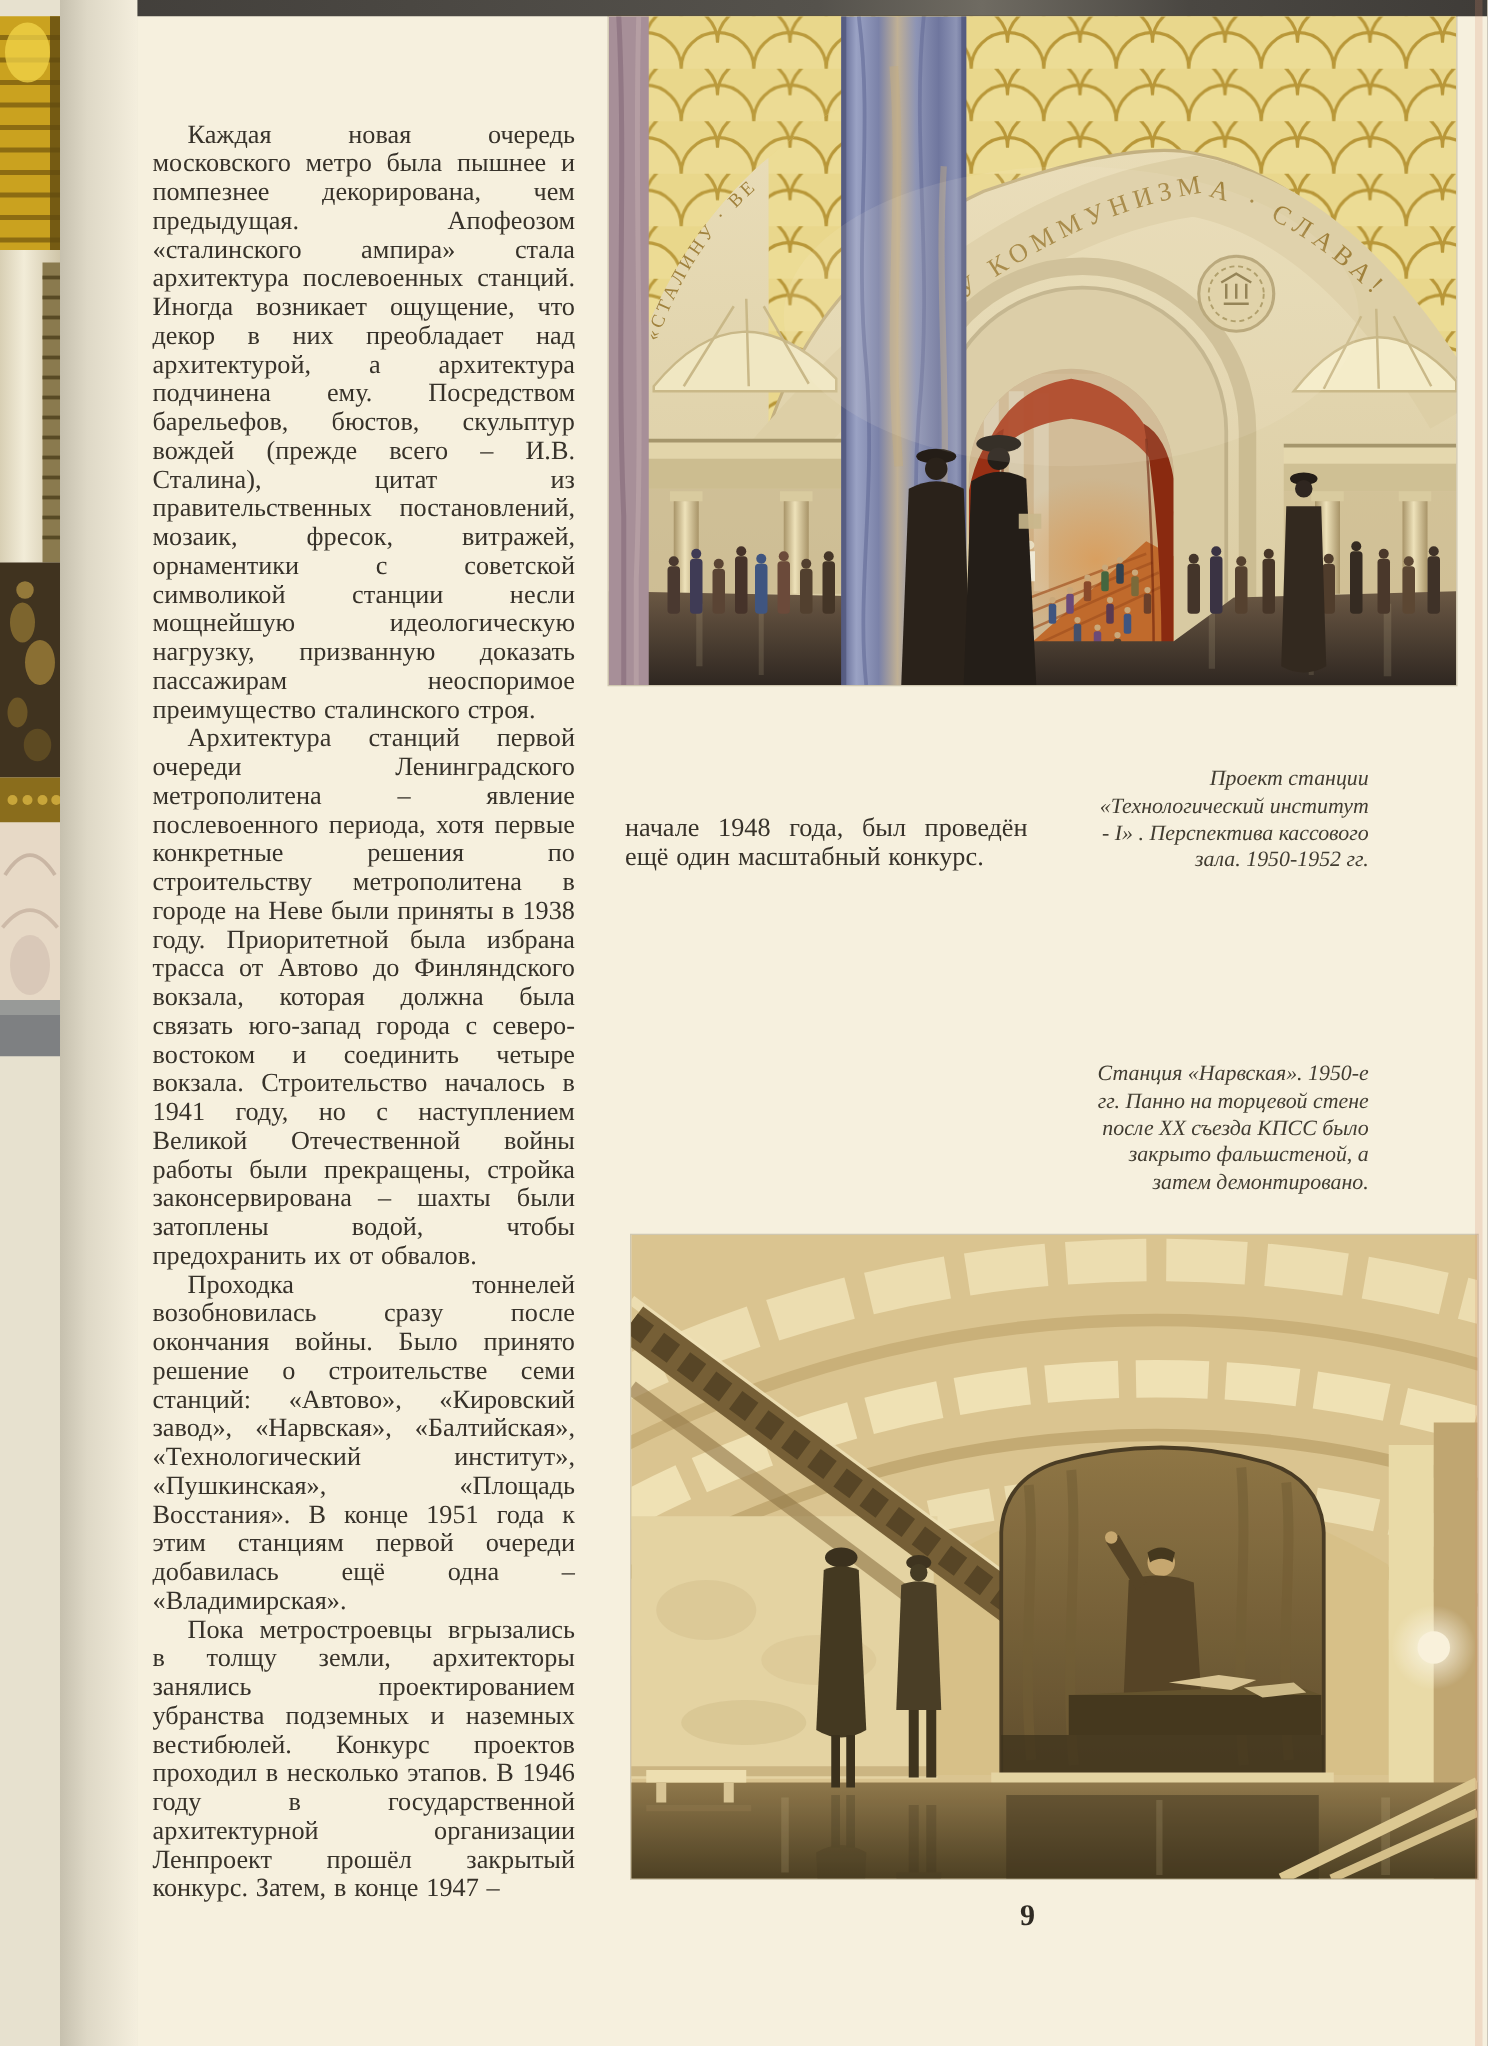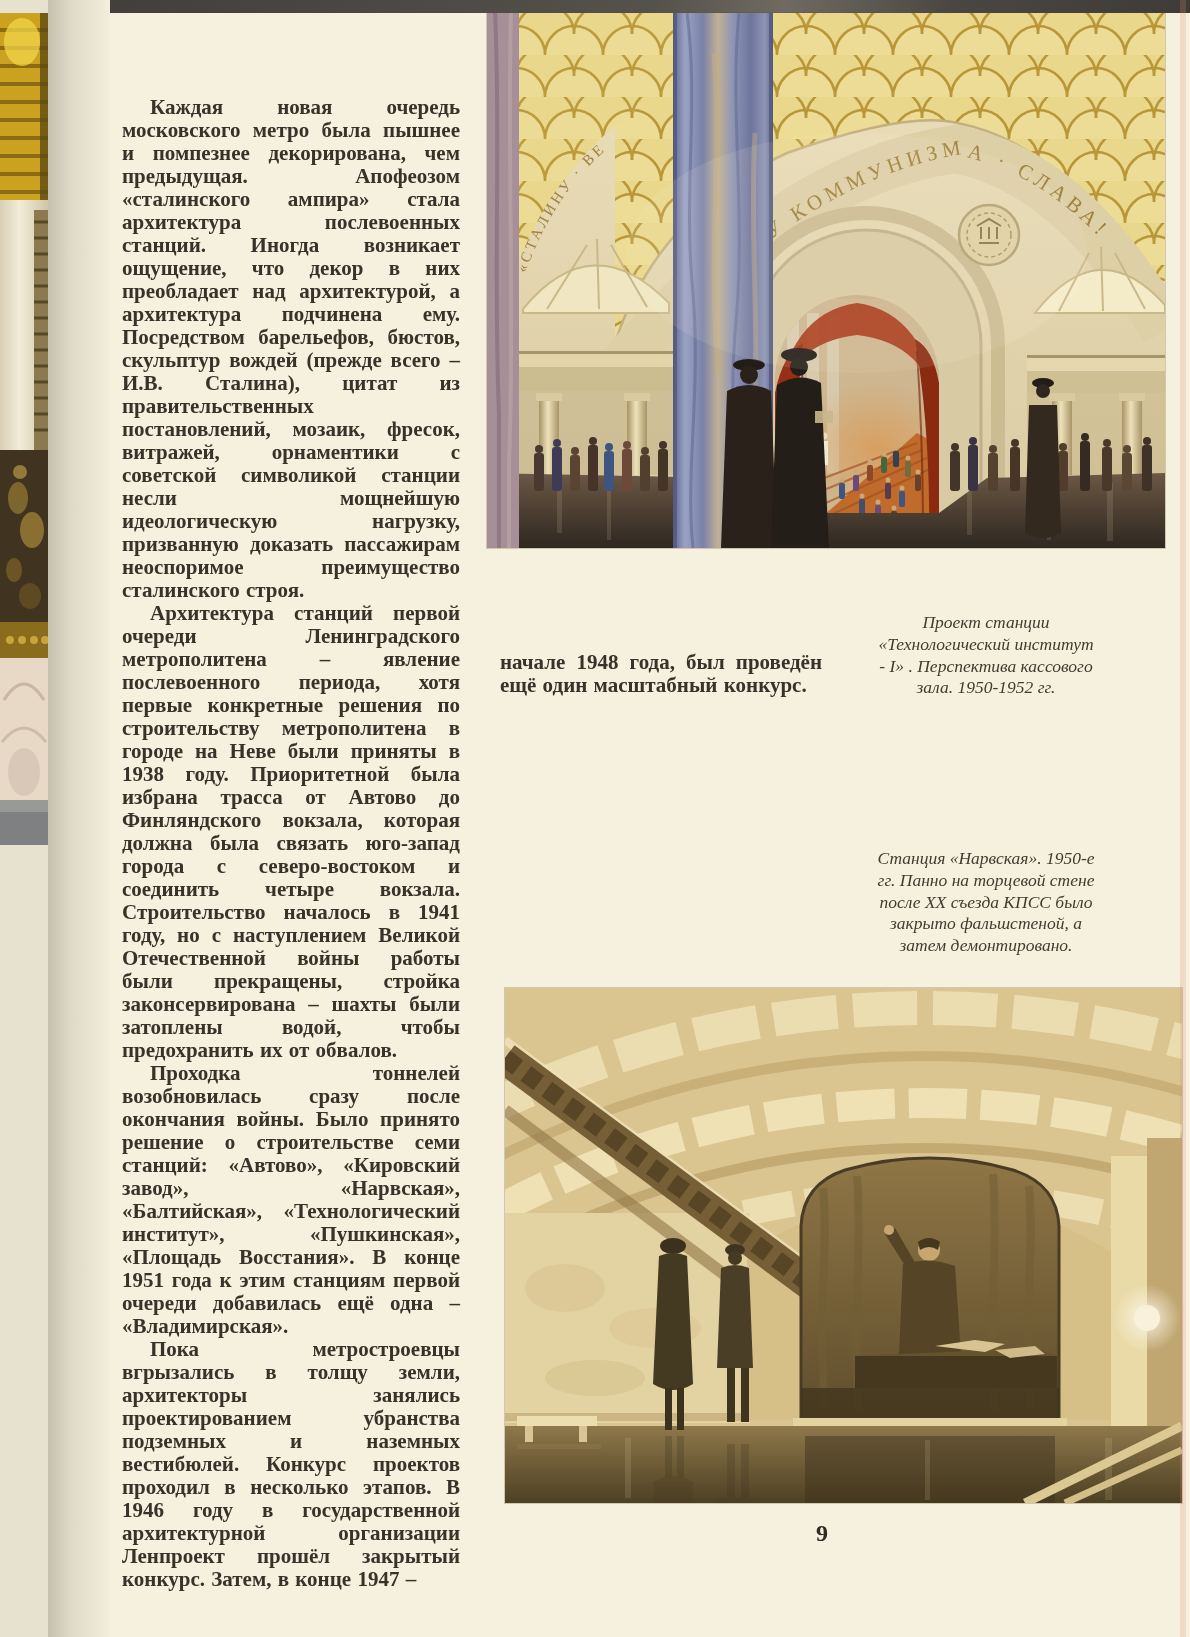--- a/index.html
+++ b/index.html
@@ -8,27 +8,27 @@
   }
   html,body{margin:0;padding:0;background:#a8a49a;}
   .page{position:relative;width:1190px;height:1637px;background:var(--page_bg);
         overflow:hidden;font-family:"Liberation Serif","DejaVu Serif",serif;}
   .scan-bar{position:absolute;left:0;top:0;width:1190px;height:13px;
         background:linear-gradient(90deg,#3f3c38,#55524c 55%,#6f6b62 66%,#4a4742 80%,#3f3c38);}
   .edge-strip{position:absolute;left:0;top:0;}
   .fringe{position:absolute;left:1180px;top:0;width:6px;height:1637px;
         background:rgba(213,139,108,0.22);}
   .col{position:absolute;color:var(--ink);font-size:21px;line-height:23px;
-        text-align:justify;font-weight:bold;}
+        text-align:justify;}
   .col1{left:122px;top:96px;width:338px;}
   .col2{left:500px;top:616px;width:322px;}
   .para{margin:0;text-indent:28px;word-spacing:1px;}
   .para.cont{text-indent:0;margin-top:35px;}
   .caption{position:absolute;left:877px;width:218px;color:var(--caption_ink);
-        font-style:italic;font-size:17.5px;line-height:21.8px;text-align:center;}
+        font-style:italic;font-size:17.5px;line-height:21.8px;text-align:right;}
   .cap1{top:612px;}
   .cap2{top:848px;}
   .art{position:absolute;display:block;outline:1px solid rgba(90,75,40,.25);}
   .art-top{left:487px;top:13px;}
   .art-bottom{left:505px;top:988px;}
   .pageno{position:absolute;left:800px;top:1520px;width:44px;text-align:center;
         font-weight:bold;font-size:24px;color:#2f2b24;}
 </style>
 </head>
 <body>

